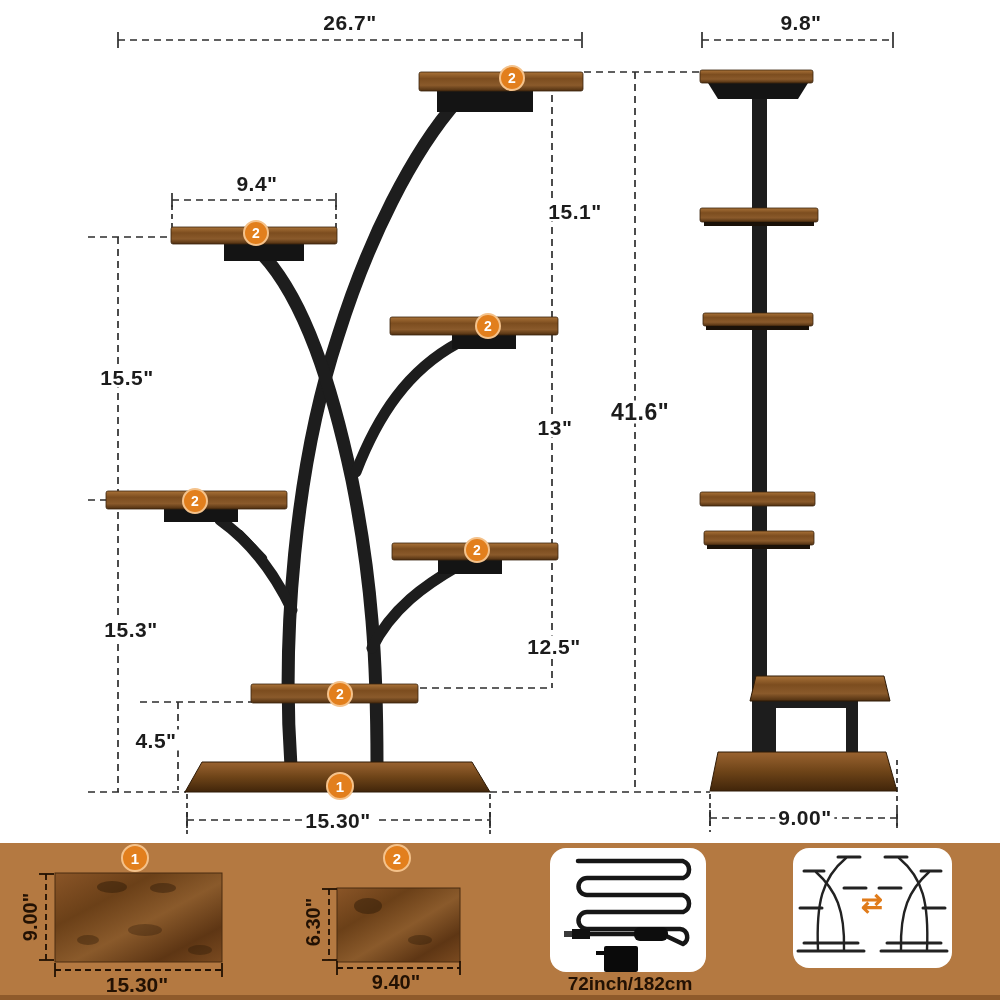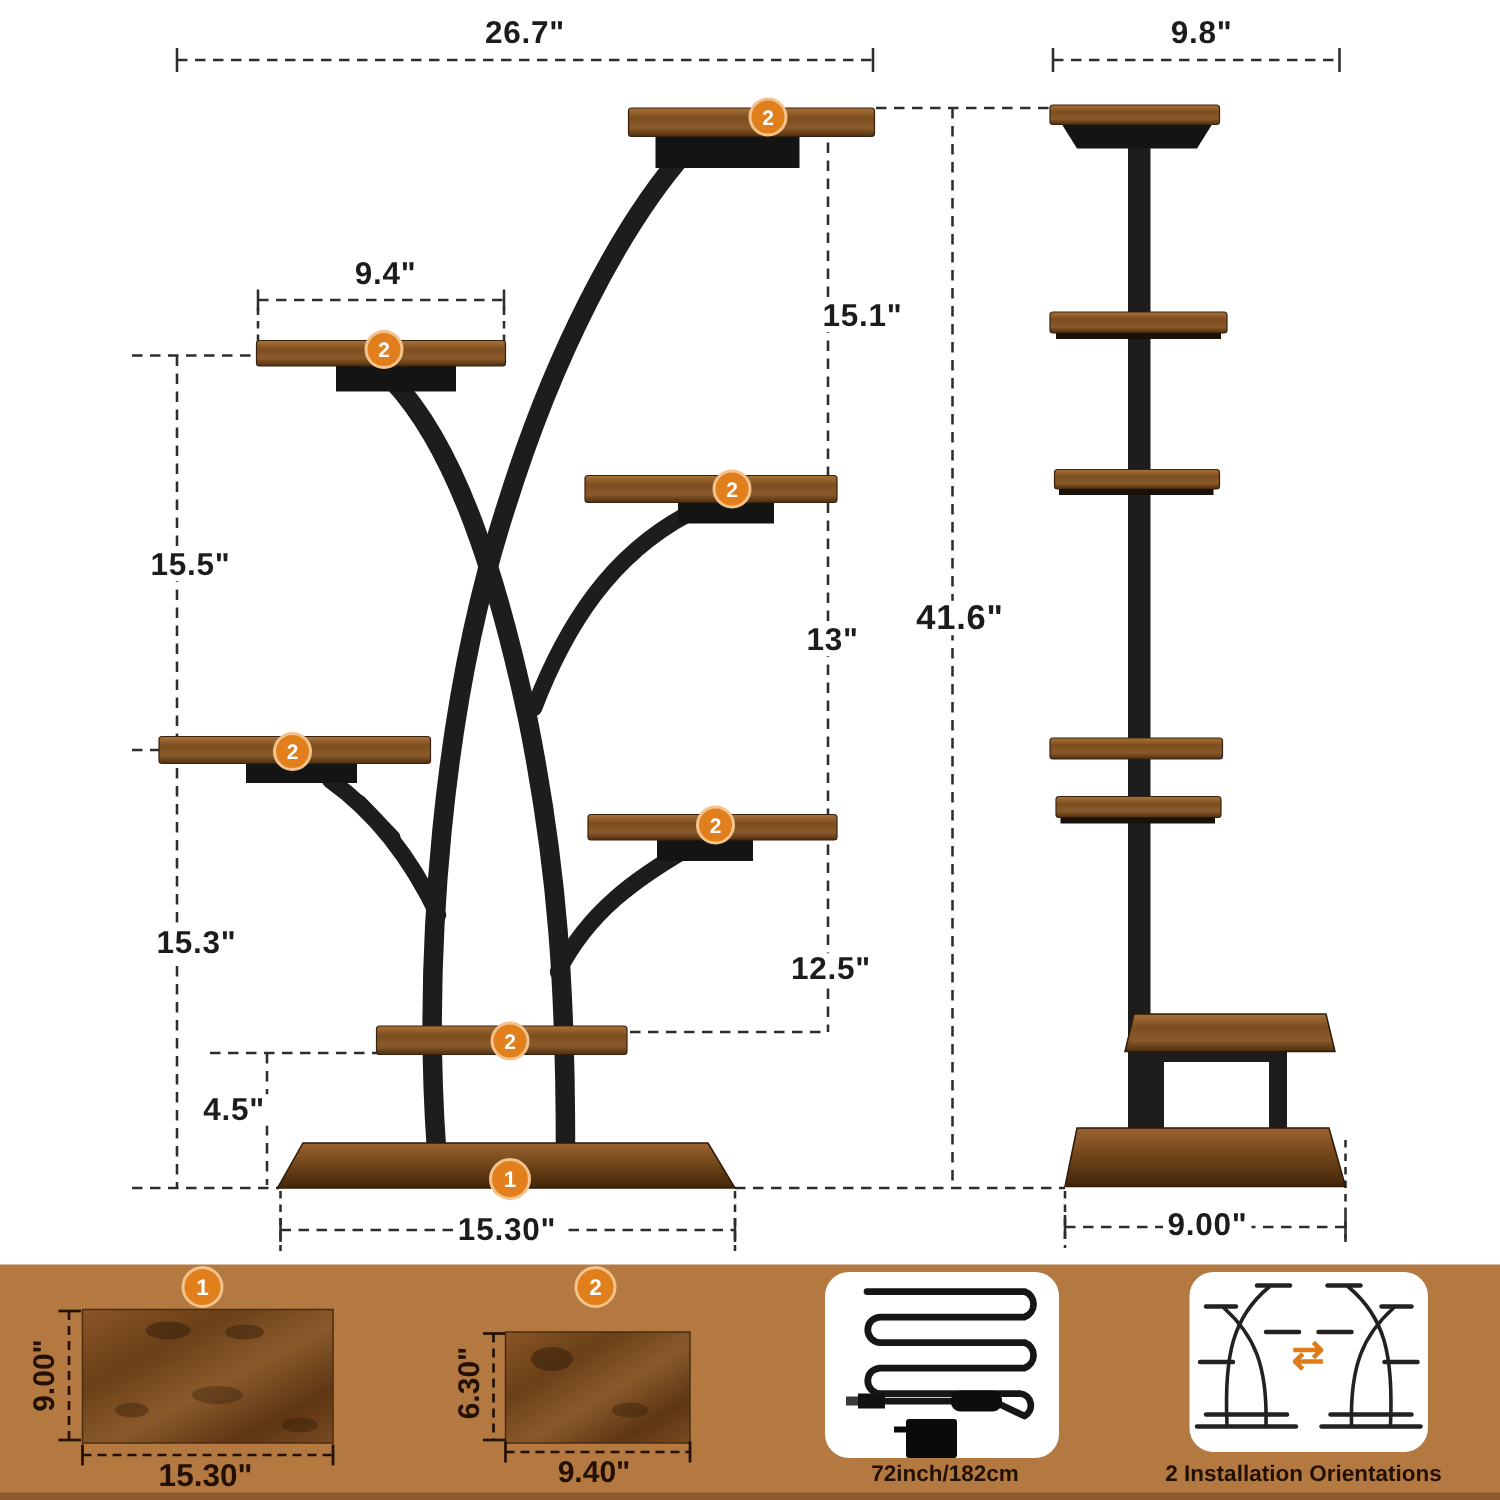--- a/index.html
+++ b/index.html
@@ -12,21 +12,21 @@
     position:absolute;transform:translate(-50%,-50%);
     font-size:21px;font-weight:600;color:#1c1c1c;line-height:1;
     background:#ffffff;padding:0 3px;letter-spacing:.5px;white-space:nowrap;
   }
   .dim.lg{font-size:23px;font-weight:700;}
   .bdim{
     position:absolute;transform:translate(-50%,-50%);
     font-size:20px;font-weight:700;color:#221103;line-height:1;white-space:nowrap;
   }
   .bdim.rot{transform:translate(-50%,-50%) rotate(-90deg);}
-  .bdim.cap{font-size:15px;}
+  .bdim.cap{font-size:19px;}
   .badge{
     position:absolute;transform:translate(-50%,-50%);
     width:22px;height:22px;border-radius:50%;
     background:#e27f1d;border:2px solid #f4c28b;
     color:#ffffff;font-size:14px;font-weight:700;
     display:flex;align-items:center;justify-content:center;line-height:1;
   }
   .badge.big{width:24px;height:24px;font-size:15px;}
   .swap{
     position:absolute;transform:translate(-50%,-50%);
@@ -239,16 +239,15 @@
 
   <div class="badge big" style="left:135px;top:858px">1</div>
   <div class="badge big" style="left:397px;top:858px">2</div>
 
   <div class="bdim rot" style="left:30px;top:917px">9.00"</div>
   <div class="bdim" style="left:137px;top:984px;font-size:21px">15.30"</div>
   <div class="bdim rot" style="left:313px;top:922px">6.30"</div>
   <div class="bdim" style="left:396px;top:982px">9.40"</div>
 
   <div class="bdim cap" style="left:630px;top:983px">72inch/182cm</div>
-  <div class="bdim cap" style="left:869px;top:983px">2 Installation Orientations</div>
   <div class="swap" style="left:872px;top:903px">⇄</div>
 
 </div>
 
 </body></html>

